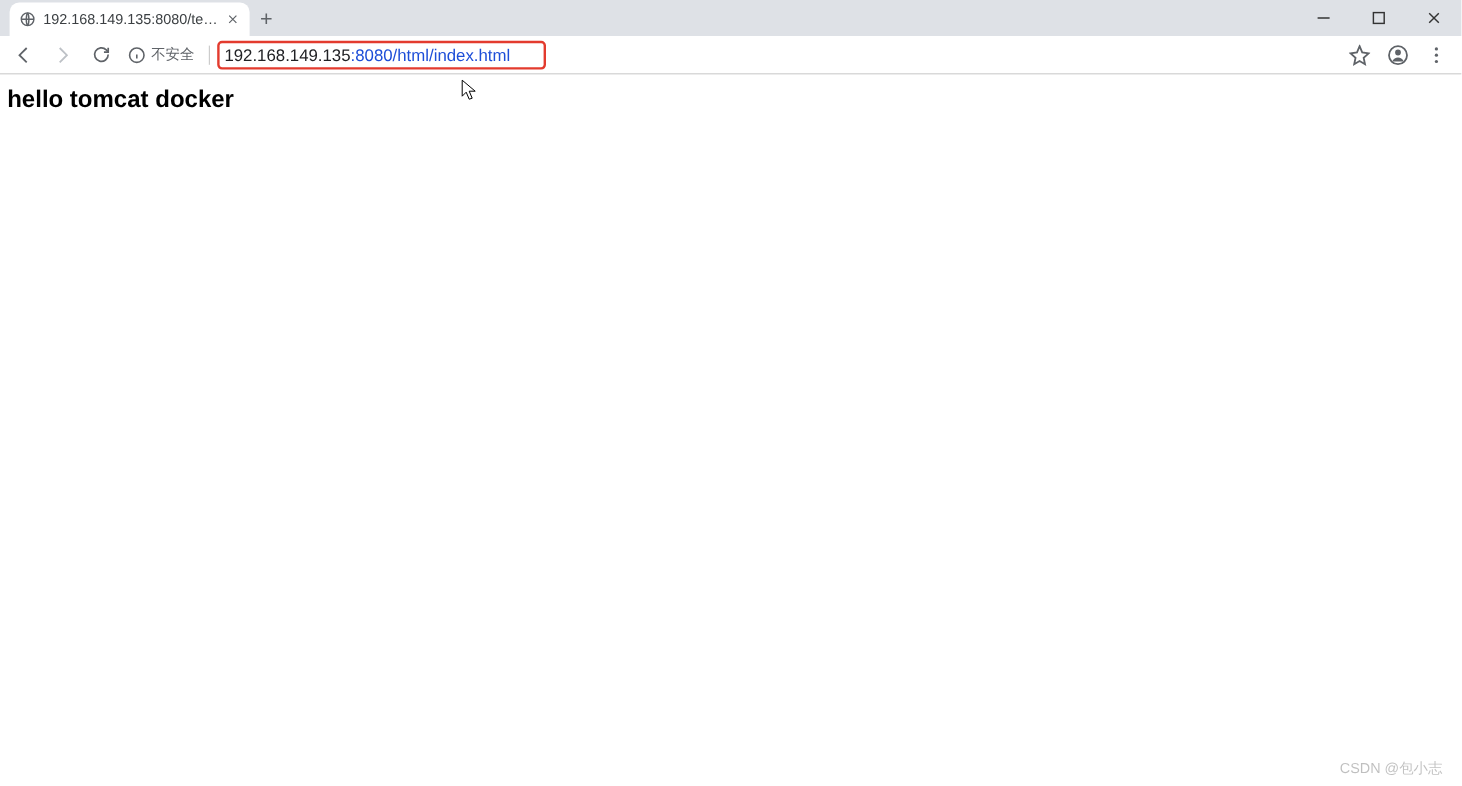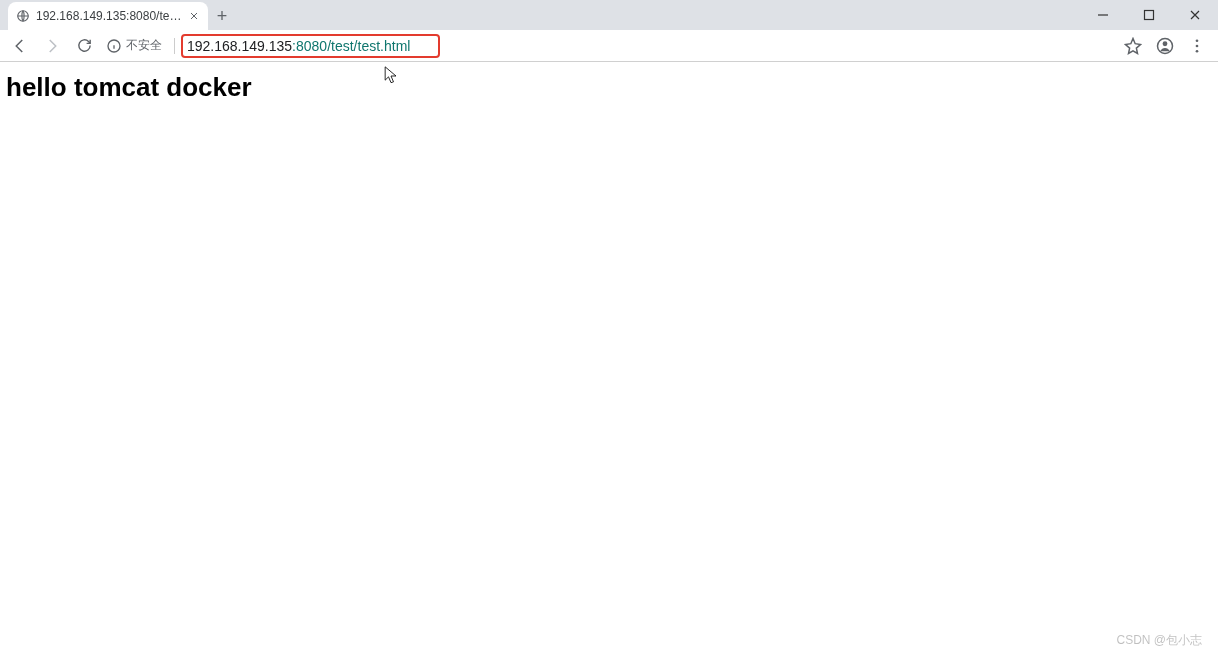--- a/index.html
+++ b/index.html
@@ -70,29 +70,29 @@
       display:flex; align-items:center; gap:4px; padding: 0 6px 0 2px; color:#5f6368; font-size:12px;
     }
     .info-icon { width:16px; height:16px; }
     .url-highlight {
       border: 2px solid #e33b2e;
       border-radius: 4px;
       padding: 2px 28px 2px 4px;
       display:flex; align-items:center;
     }
     .url { font-size: 14px; color:#202124; white-space: nowrap; }
-    .url .port, .url .path { color:#0f766e; }
+    .url .port, .url .path { color:#1d4ed8; }
     .right-actions { display:flex; align-items:center; gap:14px; padding-right:4px;}
     .right-actions .icon { width:18px; height:18px; color:#5f6368; }
     .content {
       padding: 10px 6px;
     }
     .content h2 {
       font-family: Arial, sans-serif;
-      font-size: 26px;
+      font-size: 20px;
       font-weight: 700;
       color: #000;
     }
     .cursor {
       position:absolute; left:384px; top:66px; width:14px; height:20px; pointer-events:none;
     }
     .watermark {
       position:absolute; right:16px; bottom:6px; font-size:12px; color: rgba(0,0,0,0.25);
     }
     .sep { width:1px; height:16px; background:#ccc; margin:0 6px;}
@@ -152,21 +152,21 @@
     <div class="site-info">
       <svg class="info-icon" viewBox="0 0 24 24" fill="none" stroke="#5f6368" stroke-width="2">
           <circle cx="12" cy="12" r="9"></circle>
           <path d="M12 8h.01M11 12h1v4"></path>
         </svg>
       <span>不安全</span>
     </div>
     <div class="sep"></div>
     <div class="url-highlight">
       <span class="url">
-        <span>192.168.149.135</span><span class="port">:8080</span><span class="path">/test/test.html</span>
+        <span>192.168.149.135</span><span class="port">:8080</span><span class="path">/html/index.html</span>
       </span>
     </div>
   </div>
   <div class="right-actions">
     <svg class="icon" viewBox="0 0 24 24" fill="none" stroke="#5f6368" stroke-width="2">
         <path d="M12 2l2.9 6.9L22 10l-5.5 4.8L18 22l-6-3.5L6 22l1.5-7.2L2 10l7.1-1.1z"></path>
       </svg>
     <svg class="icon" viewBox="0 0 24 24" fill="#5f6368">
         <circle cx="12" cy="12" r="10" fill="none" stroke="#5f6368" stroke-width="2"></circle>
         <circle cx="12" cy="9" r="3.2"></circle>

